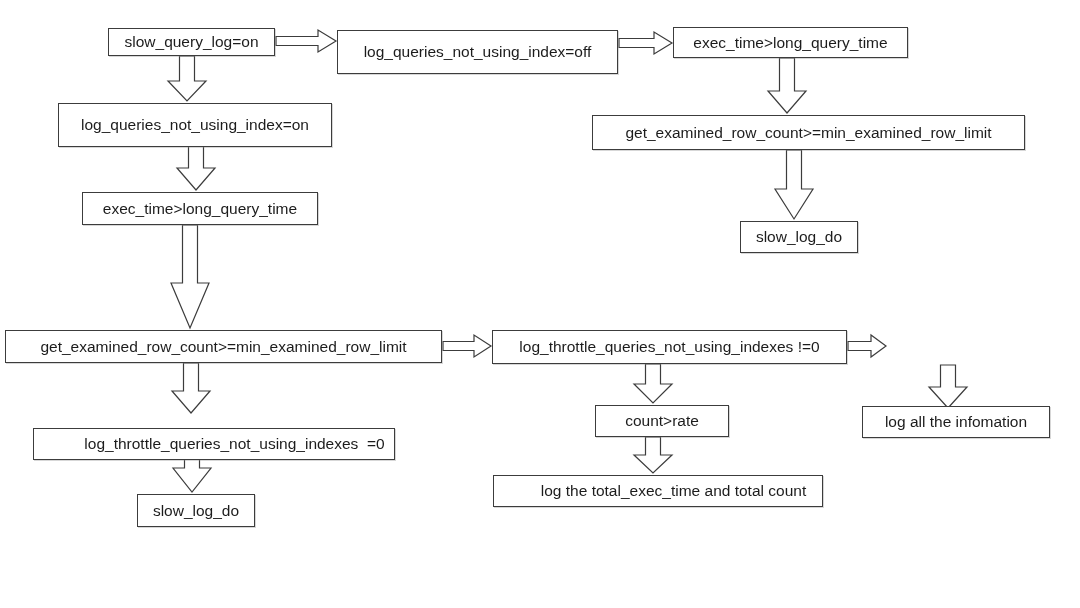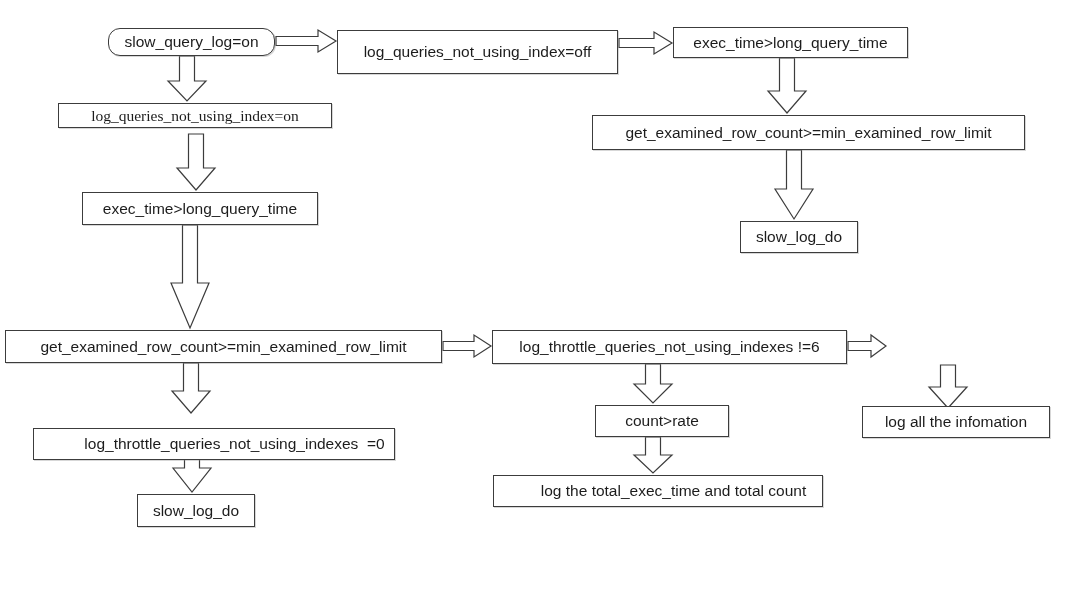--- a/index.html
+++ b/index.html
@@ -56,27 +56,27 @@
       <polygon class="arrow" points="188.5,134 188.5,168 177,168 196,190 215,168 203.5,168 203.5,134"></polygon>
       <polygon class="arrow" points="182.5,225 182.5,283 171,283 190,328 209,283 197.5,283 197.5,225"></polygon>
       <polygon class="arrow" points="779.5,58 779.5,91 768,91 787,113 806,91 794.5,91 794.5,58"></polygon>
       <polygon class="arrow" points="786.5,150 786.5,189 775,189 794,219 813,189 801.5,189 801.5,150"></polygon>
       <polygon class="arrow" points="183.5,363 183.5,391 172,391 191,413 210,391 198.5,391 198.5,363"></polygon>
       <polygon class="arrow" points="184.5,447 184.5,468 173,468 192,492 211,468 199.5,468 199.5,447"></polygon>
       <polygon class="arrow" points="645.5,364 645.5,384 634,384 653,403 672,384 660.5,384 660.5,364"></polygon>
       <polygon class="arrow" points="645.5,437 645.5,455 634,455 653,473 672,455 660.5,455 660.5,437"></polygon>
       <polygon class="arrow" points="940.5,365 940.5,387 929,387 948,408 967,387 955.5,387 955.5,365"></polygon>
     </svg>
-<div class="node" style="left: 108px; top: 28px; width: 167px; height: 28px; border-radius: 12px;">slow_query_log=on</div>
+<div class="node" style="left: 108px; top: 28px; width: 167px; height: 28px;">slow_query_log=on</div>
     <div class="node" style="left: 337px; top: 30px; width: 281px; height: 44px;">log_queries_not_using_index=off</div>
     <div class="node" style="left: 673px; top: 27px; width: 235px; height: 31px;">exec_time&gt;long_query_time</div>
-    <div class="node" style="left: 58px; top: 103px; width: 274px; height: 25px; font-family: Liberation Serif, serif;">log_queries_not_using_index=on</div>
+    <div class="node" style="left: 58px; top: 103px; width: 274px; height: 44px;">log_queries_not_using_index=on</div>
     <div class="node" style="left: 592px; top: 115px; width: 433px; height: 35px;">get_examined_row_count&gt;=min_examined_row_limit</div>
     <div class="node" style="left: 740px; top: 221px; width: 118px; height: 32px;">slow_log_do</div>
     <div class="node" style="left: 82px; top: 192px; width: 236px; height: 33px;">exec_time&gt;long_query_time</div>
     <div class="node" style="left: 5px; top: 330px; width: 437px; height: 33px;">get_examined_row_count&gt;=min_examined_row_limit</div>
-    <div class="node" style="left: 492px; top: 330px; width: 355px; height: 34px;">log_throttle_queries_not_using_indexes !=6</div>
+    <div class="node" style="left: 492px; top: 330px; width: 355px; height: 34px;">log_throttle_queries_not_using_indexes !=0</div>
     <div class="node" style="left: 33px; top: 428px; width: 362px; height: 32px; padding-left: 41px;">log_throttle_queries_not_using_indexes  =0</div>
     <div class="node" style="left: 137px; top: 494px; width: 118px; height: 33px;">slow_log_do</div>
     <div class="node" style="left: 595px; top: 405px; width: 134px; height: 32px;">count&gt;rate</div>
     <div class="node" style="left: 493px; top: 475px; width: 330px; height: 32px; padding-left: 31px;">log the total_exec_time and total count</div>
     <div class="node" style="left: 862px; top: 406px; width: 188px; height: 32px;">log all the infomation</div>
   </div>
 
 </body></html>

